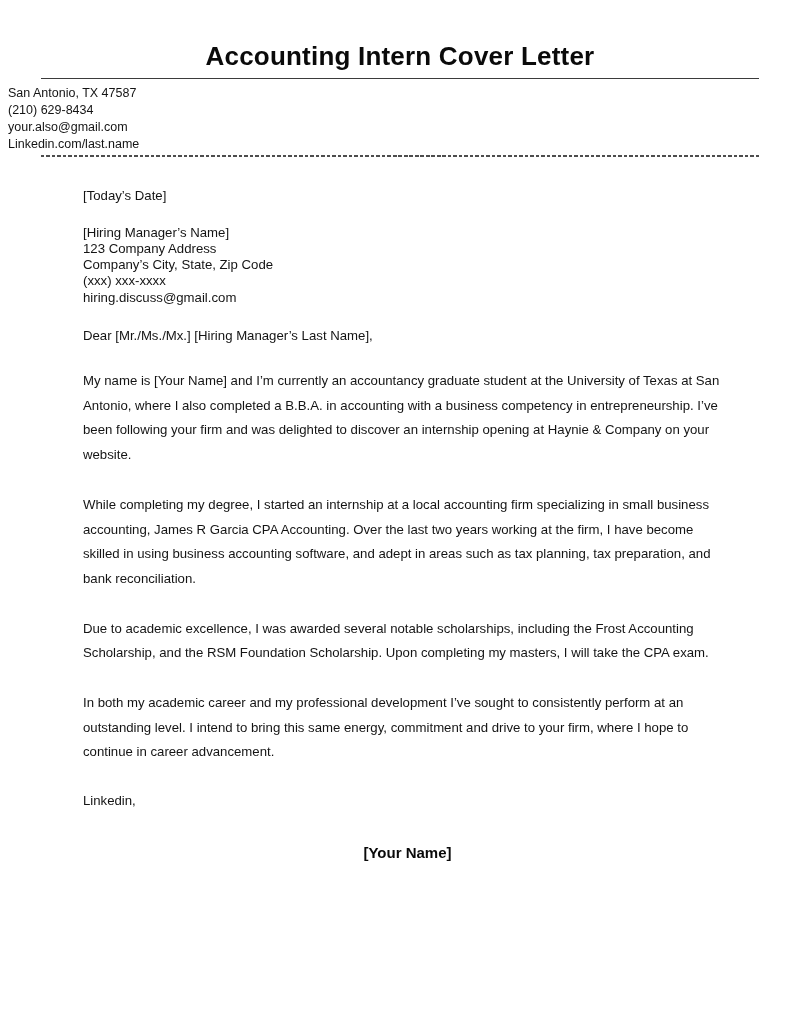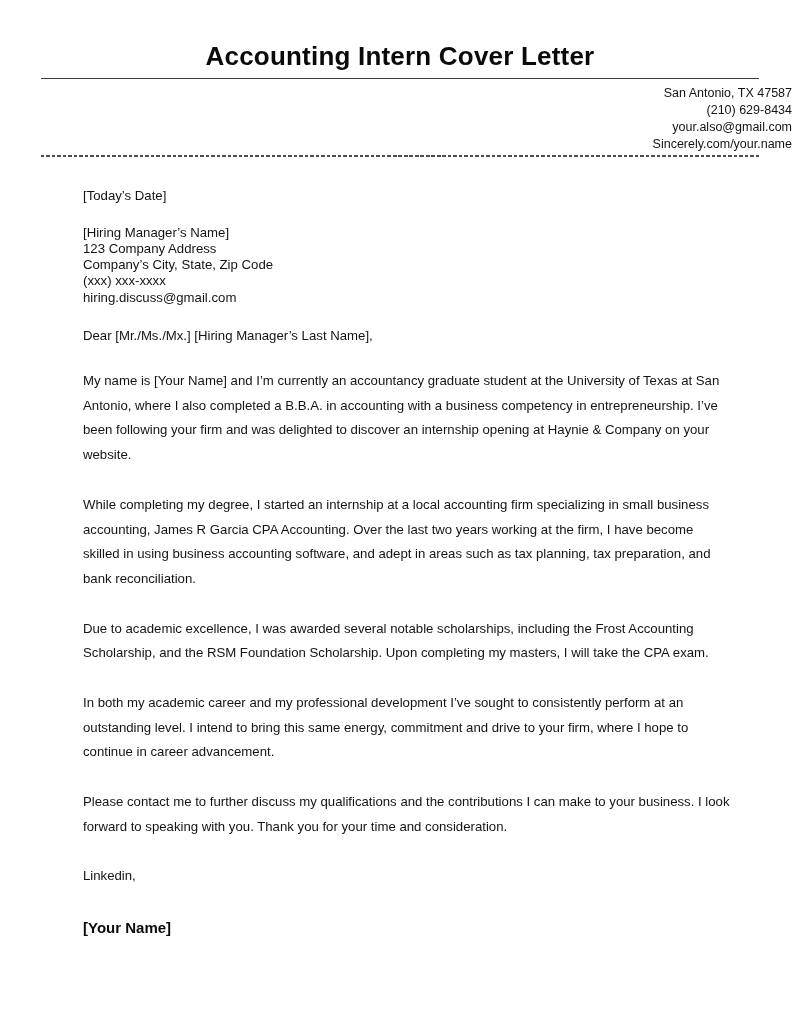--- a/index.html
+++ b/index.html
@@ -34,21 +34,21 @@
     border-top: 1.5px solid #3b3b3b;
   }
   .rule-dashed {
     margin-top: 2px;
     border-top: none;
     height: 1.5px;
     background: repeating-linear-gradient(90deg, #4d4d4d 0px, #4d4d4d 3.5px, transparent 3.5px, transparent 5.5px);
   }
   .contact {
     margin-top: 6px;
-    text-align: right;
+    text-align: left;
     font-size: 12.5px;
     line-height: 17px;
     color: #141414;
   }
   .letter {
     padding-left: 75px;
     padding-right: 60px;
     font-size: 13.2px;
     color: #141414;
   }
@@ -72,36 +72,37 @@
   .closing {
     margin: 28px 0 0 0;
     line-height: 16px;
   }
   .signature {
     margin: 35px 0 12px 0;
     font-size: 15px;
     line-height: 18px;
     font-weight: 700;
     color: #0a0a0a;
+    text-align: center;
   }
 </style>
 </head>
 <body>
 
 <div class="page">
 
   <h1 class="title">Accounting Intern Cover Letter</h1>
 
   <div class="rule rule-solid"></div>
 
   <div class="contact">
     <div>San Antonio, TX 47587</div>
     <div>(210) 629-8434</div>
     <div>your.also@gmail.com</div>
-    <div>Sincerely.com/your.name</div>
+    <div>Linkedin.com/last.name</div>
   </div>
 
   <div class="rule rule-dashed"></div>
 
   <div class="letter">
 
     <p class="date-line">[Today’s Date]</p>
 
     <div class="recipient">
       <div>[Hiring Manager’s Name]</div>
@@ -110,21 +111,20 @@
       <div>(xxx) xxx-xxxx</div>
       <div>hiring.discuss@gmail.com</div>
     </div>
 
     <p class="salutation">Dear [Mr./Ms./Mx.] [Hiring Manager’s Last Name],</p>
 
     <p class="para">My name is [Your Name] and I’m currently an accountancy graduate student at the University of Texas at San Antonio, where I also completed a B.B.A. in accounting with a business competency in entrepreneurship. I’ve been following your firm and was delighted to discover an internship opening at Haynie &amp; Company on your website.</p>
     <p class="para">While completing my degree, I started an internship at a local accounting firm specializing in small business accounting, James R Garcia CPA Accounting. Over the last two years working at the firm, I have become skilled in using business accounting software, and adept in areas such as tax planning, tax preparation, and bank reconciliation.</p>
     <p class="para">Due to academic excellence, I was awarded several notable scholarships, including the Frost Accounting Scholarship, and the RSM Foundation Scholarship. Upon completing my masters, I will take the CPA exam.</p>
     <p class="para">In both my academic career and my professional development I’ve sought to consistently perform at an outstanding level. I intend to bring this same energy, commitment and drive to your firm, where I hope to continue in career advancement.</p>
-    <p class="para">Please contact me to further discuss my qualifications and the contributions I can make to your business. I look forward to speaking with you. Thank you for your time and consideration.</p>
 
     <p class="closing">Linkedin,</p>
 
     <p class="signature">[Your Name]</p>
 
   </div>
 
 </div>
 
 </body></html>

